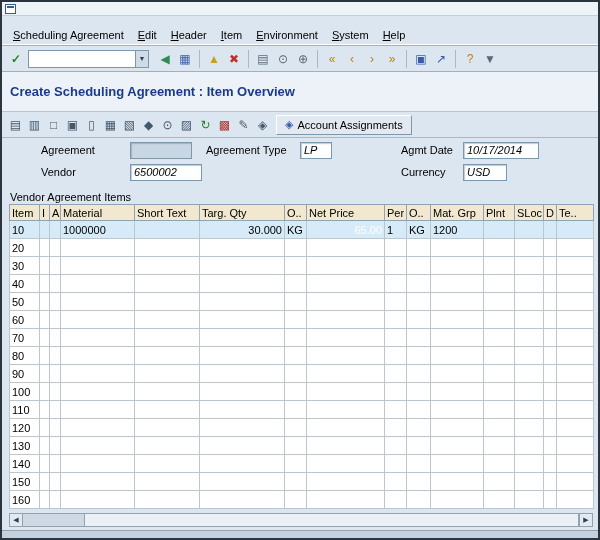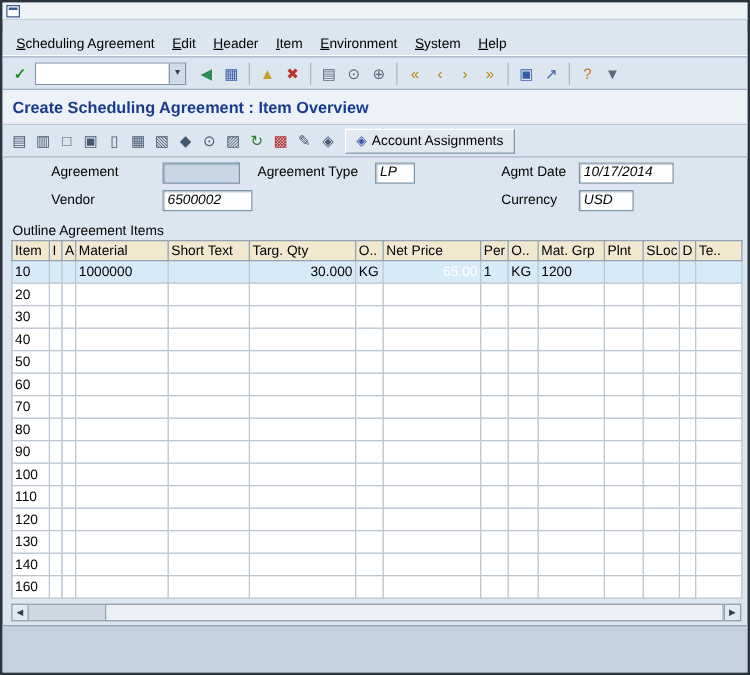--- a/index.html
+++ b/index.html
@@ -19,21 +19,21 @@
              border-top:1px solid #9fb0c0; border-bottom:1px solid #9fb0c0; flex:none; }
   .iconrow { display:inline-flex; align-items:center; }
   .tb-btn { width:20px; height:20px; display:inline-flex; align-items:center; justify-content:center;
             font-size:12px; color:#44586c; }
   .tb-btn.enter { color:#1f8a1f; font-weight:bold; }
   .tb-sep { width:0; height:18px; border-left:1px solid #aab8c6; margin:0 4px; display:inline-block; }
   .command-wrap { display:inline-flex; align-items:center; border:1px solid #7f97ab; background:#fff; height:18px; margin:0 6px 0 2px; }
   .command-input { width:106px; height:16px; border:none; outline:none; font:inherit; padding:0 2px; }
   .command-drop { width:13px; height:16px; background:#cfdce8; border-left:1px solid #7f97ab; font-size:7px;
                   display:inline-flex; align-items:center; justify-content:center; color:#30404e; }
-  .titlerow { height:28px; background:#ecf2f8; display:flex; align-items:center; padding:0 8px;
+  .titlerow { height:40px; background:#ecf2f8; display:flex; align-items:center; padding:0 8px;
               border-bottom:1px solid #b8c6d4; flex:none; }
   .page-title { color:var(--title-text,#1a3a8c); font-weight:bold; font-size:13px; }
   .apptoolbar { height:26px; display:flex; align-items:center; padding:0 4px; background:var(--window-bg,#dce6f0);
                 border-bottom:1px solid #aab8c6; flex:none; }
   .apptoolbar .tb-btn { width:19px; }
   .acct-btn { display:inline-flex; align-items:center; gap:4px; height:20px; padding:0 8px; margin-left:4px;
               background:#e2e9f0; border:1px solid; border-color:#ffffff #7f97ab #7f97ab #ffffff; white-space:nowrap; }
   .acct-ic { color:#3a5ca8; font-size:11px; }
   .form { position:relative; height:52px; flex:none;margin-left:31px; }
   .lbl { position:absolute; white-space:nowrap; }
@@ -141,21 +141,21 @@
     <span class="lbl" style="left:173px;top:6px">Agreement Type</span>
     <span class="fld" style="left:267px;top:4px;width:32px">LP</span>
     <span class="lbl" style="left:368px;top:6px">Agmt Date</span>
     <span class="fld" style="left:430px;top:4px;width:76px">10/17/2014</span>
     <span class="lbl" style="left:8px;top:28px">Vendor</span>
     <span class="fld" style="left:97px;top:26px;width:72px">6500002</span>
     <span class="lbl" style="left:368px;top:28px">Currency</span>
     <span class="fld" style="left:430px;top:26px;width:44px">USD</span>
   </div>
 
-  <div class="section-label">Outline Agreement Items</div>
+  <div class="section-label">Vendor Agreement Items</div>
 
   <div class="table-wrap">
     <table class="items">
         <colgroup>
           <col style="width: 30px;">
           <col style="width: 10px;">
           <col style="width: 11px;">
           <col style="width: 74px;">
           <col style="width: 65px;">
           <col style="width: 85px;">
@@ -421,20 +421,37 @@
             <td class="num"></td>
             <td></td>
             <td></td>
             <td></td>
             <td></td>
             <td></td>
             <td></td>
             <td></td>
           </tr>
           <tr>
+            <td>150</td>
+            <td></td>
+            <td></td>
+            <td></td>
+            <td></td>
+            <td class="num"></td>
+            <td></td>
+            <td class="num"></td>
+            <td></td>
+            <td></td>
+            <td></td>
+            <td></td>
+            <td></td>
+            <td></td>
+            <td></td>
+          </tr>
+          <tr>
             <td>160</td>
             <td></td>
             <td></td>
             <td></td>
             <td></td>
             <td class="num"></td>
             <td></td>
             <td class="num"></td>
             <td></td>
             <td></td>

